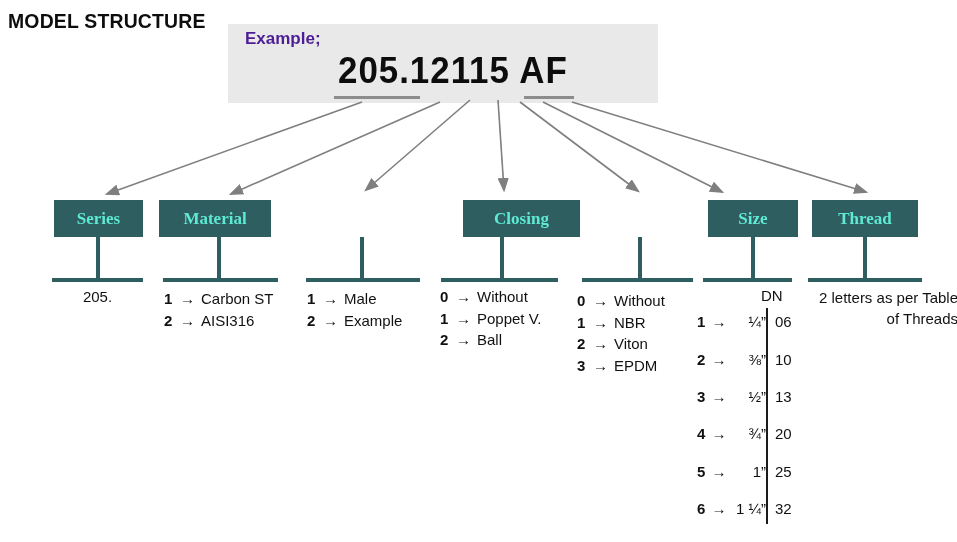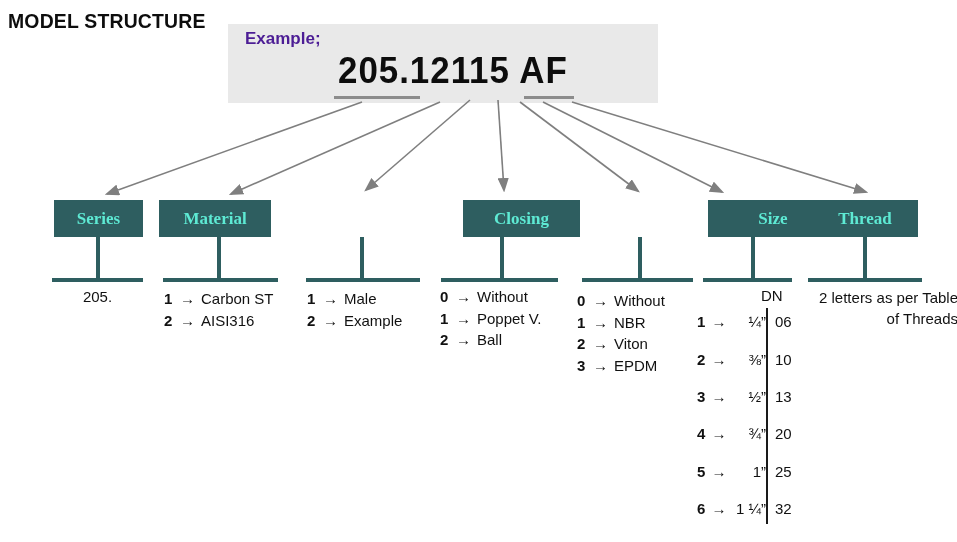--- a/index.html
+++ b/index.html
@@ -36,21 +36,21 @@
   .cat-box {
     position:absolute; top:200px; height:37px; background:#2e5e60;
     color:#5eead4; font-size:17px; font-weight:bold;
     display:flex; align-items:center; justify-content:center;font-family:Liberation Serif, serif;
   }
   .b-series  { left:54px;  width:89px;  }
   .b-material{ left:153px; width:112px;margin-left:6px; }
   .b-part    { left:300px; width:125px; }
   .b-closing { left:443px; width:117px;margin-left:20px; }
   .b-oring   { left:583px; width:115px; }
-  .b-size    { left:708px; width:90px;padding-left:20px;  }
+  .b-size    { left:708px; width:90px;  }
   .b-thread  { left:812px; width:106px; }
   
   .stem { position:absolute; top:237px; width:4px; height:42px; background:#2e5e60; }
   .hline { position:absolute; top:278px; height:4px; background:#2e5e60; }
   
   .opt-list { position:absolute; font-size:15px; line-height:21.5px; white-space:nowrap; }
   .item-row { display:flex; }
   .code { font-weight:bold; min-width:11px; }
   .arr  { padding:0 6px 0 5px; }
   .series-value {

